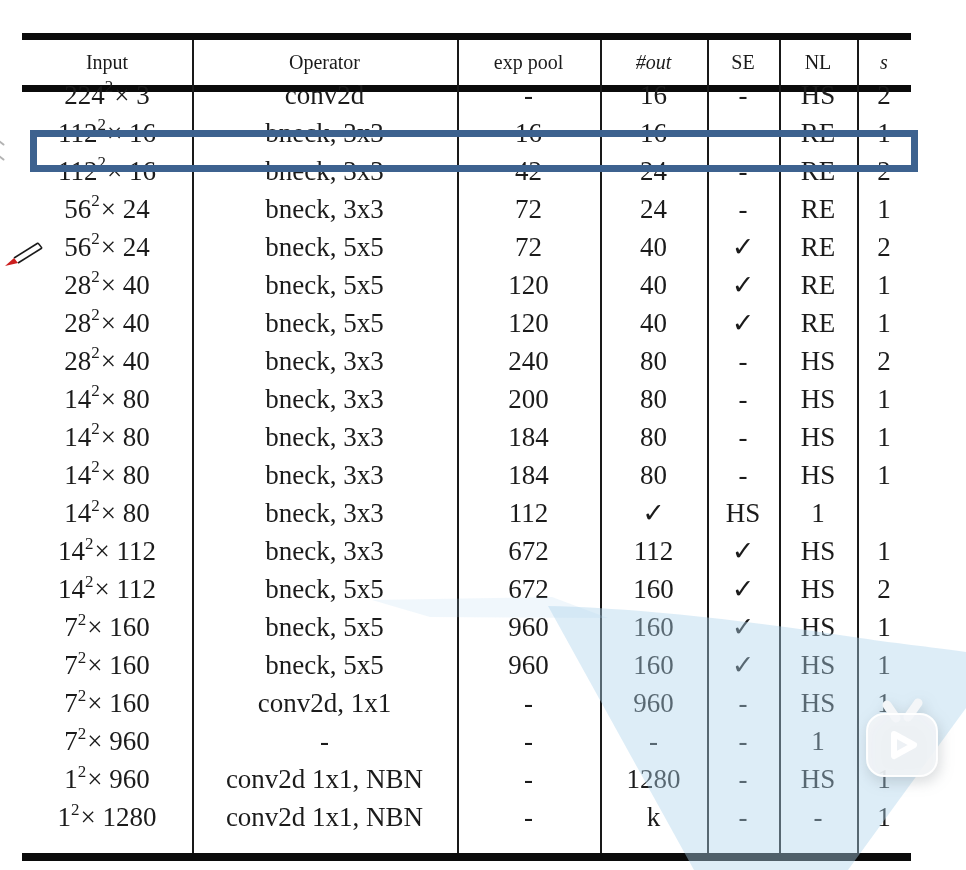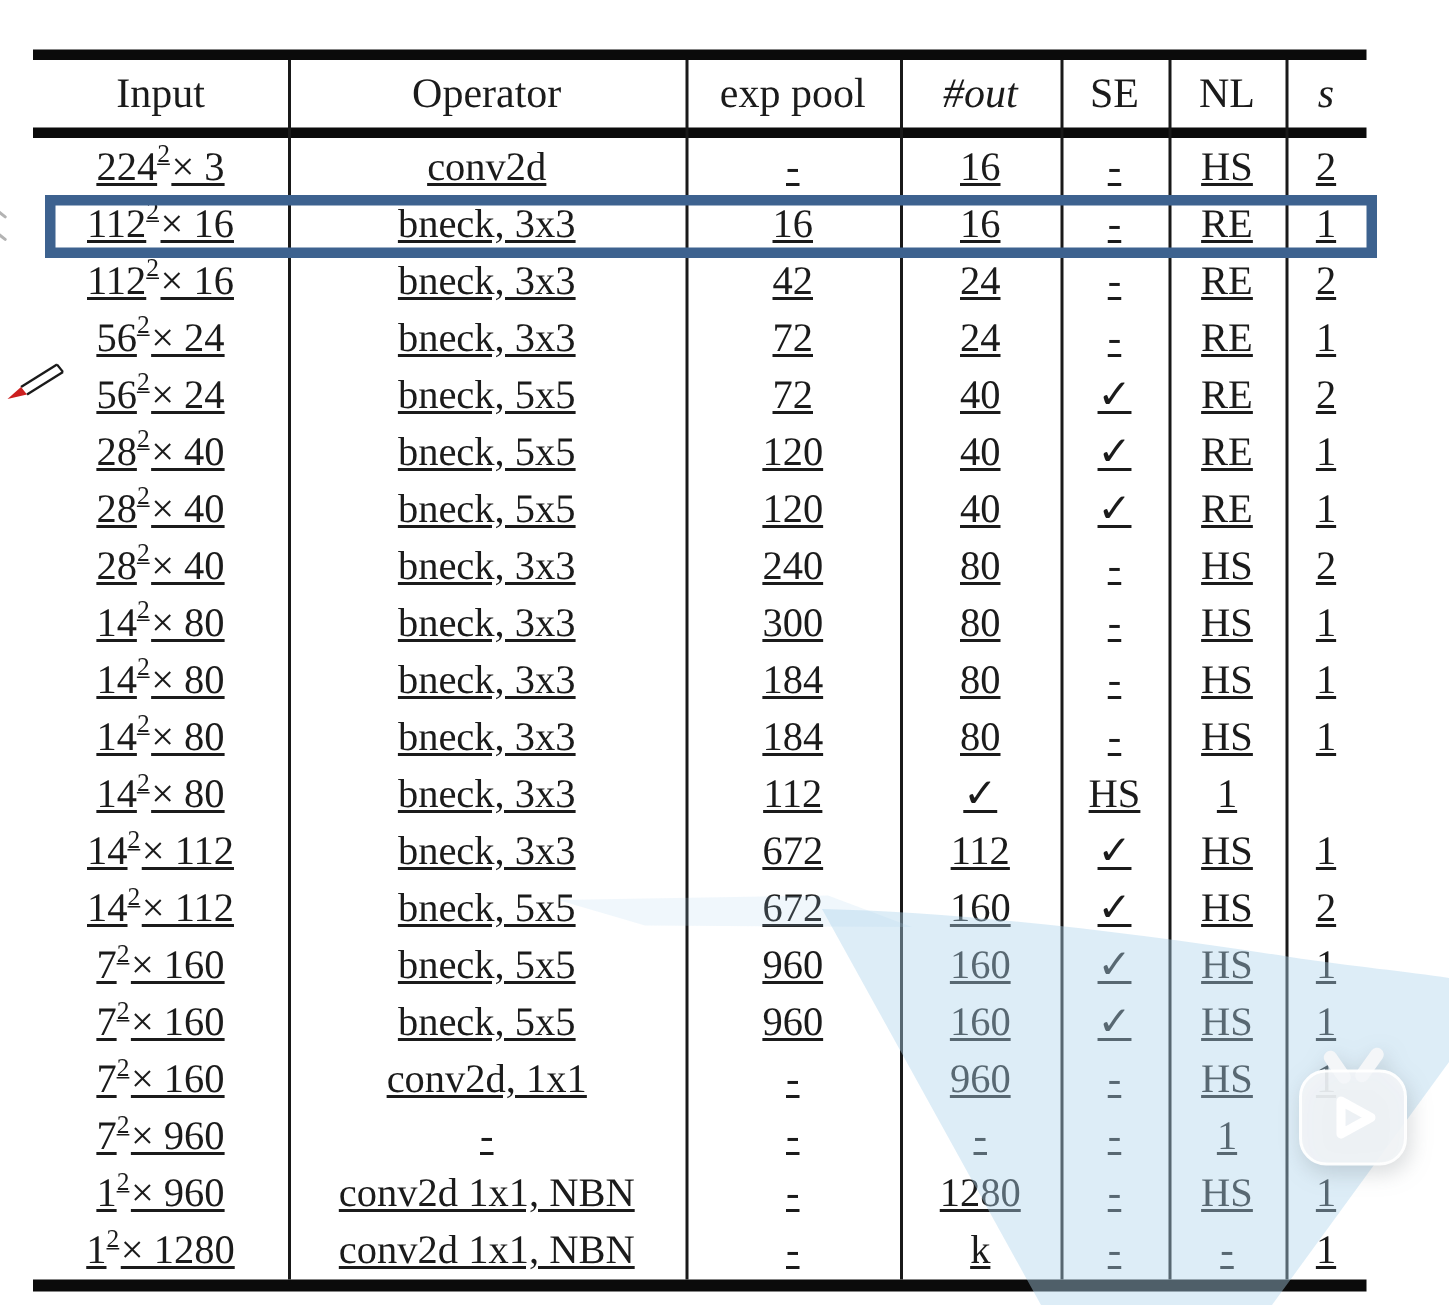--- a/index.html
+++ b/index.html
@@ -11,24 +11,24 @@
   }
   .table-wrap{position:absolute;left:22px;top:33px;width:889px;z-index:1;}
   .rule{position:absolute;left:0;width:889px;background:#0b0b0b;}
   .rule-top{top:0;height:7px;}
   .rule-mid{top:52px;height:7px;}
   .rule-bottom{top:820px;height:8px;}
   .grid-cols{display:grid;grid-template-columns:170px 265px 143px 107px 72px 78px 54px;}
   .header-row{position:absolute;top:7px;left:0;width:889px;height:45px;}
   .header-row span{
     display:flex;align-items:center;justify-content:center;
-    font-size:28px;
+    font-size:20px;
   }
   .hdr-italic{font-style:italic;}
-  .rows{position:absolute;top:59px;left:0;width:889px;text-decoration:underline;}
+  .rows{position:absolute;top:43px;left:0;width:889px;}
   .trow{height:38.05px;}
   .trow > div{
     display:flex;align-items:center;justify-content:center;
     font-size:27px;line-height:1;white-space:nowrap;
   }
   .trow sup{font-size:17px;line-height:0;position:relative;top:-8px;margin-right:1px;}
   .vline{position:absolute;top:7px;height:813px;width:2px;background:#191919;z-index:2;}
   .vl1{left:170px;} .vl2{left:435px;} .vl3{left:578px;}
   .vl4{left:685px;} .vl5{left:757px;} .vl6{left:835px;}
   .hl-box{
@@ -132,21 +132,21 @@
     <div>bneck, 3x3</div>
     <div>240</div>
     <div>80</div>
     <div>-</div>
     <div>HS</div>
     <div>2</div>
   </div>
       <div class="trow grid-cols">
     <div>14<sup>2</sup> × 80</div>
     <div>bneck, 3x3</div>
-    <div>300</div>
+    <div>200</div>
     <div>80</div>
     <div>-</div>
     <div>HS</div>
     <div>1</div>
   </div>
       <div class="trow grid-cols">
     <div>14<sup>2</sup> × 80</div>
     <div>bneck, 3x3</div>
     <div>184</div>
     <div>80</div>

